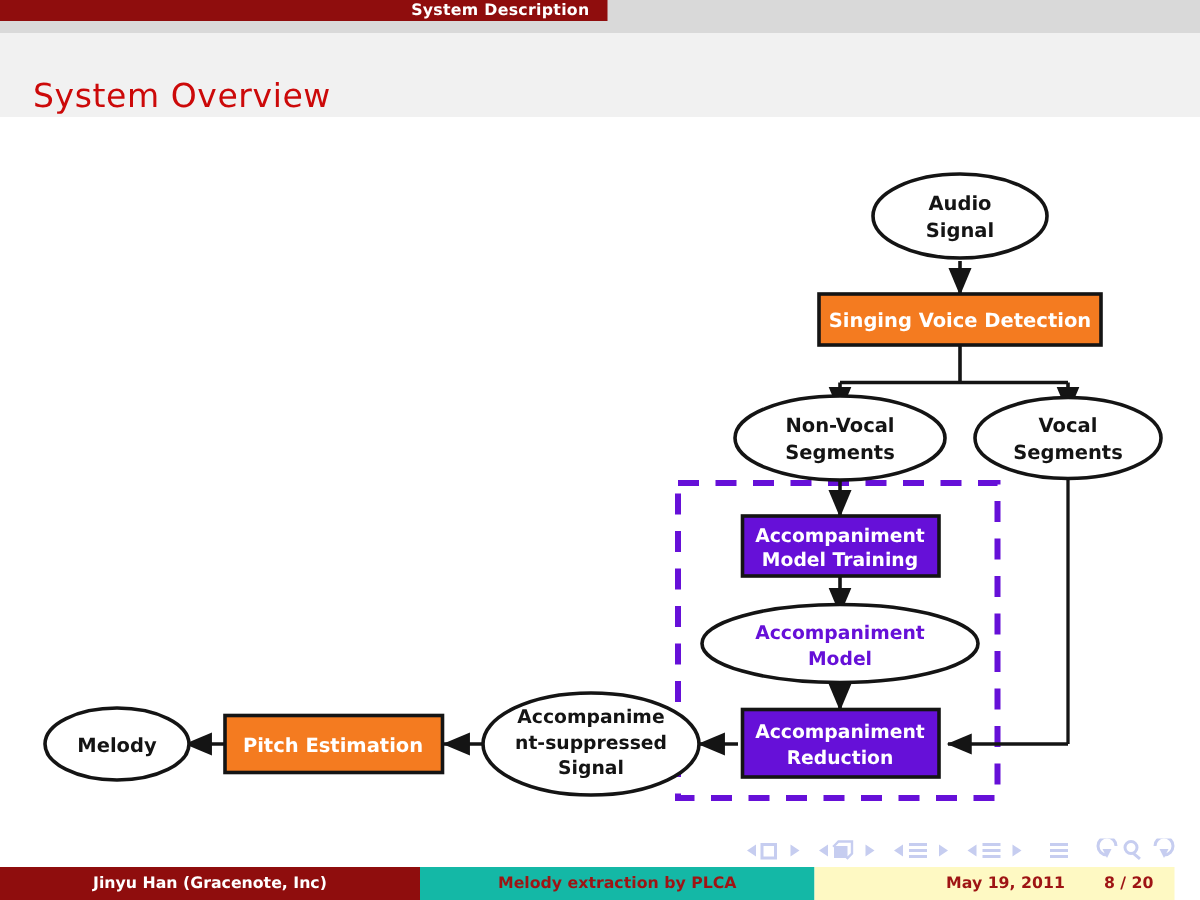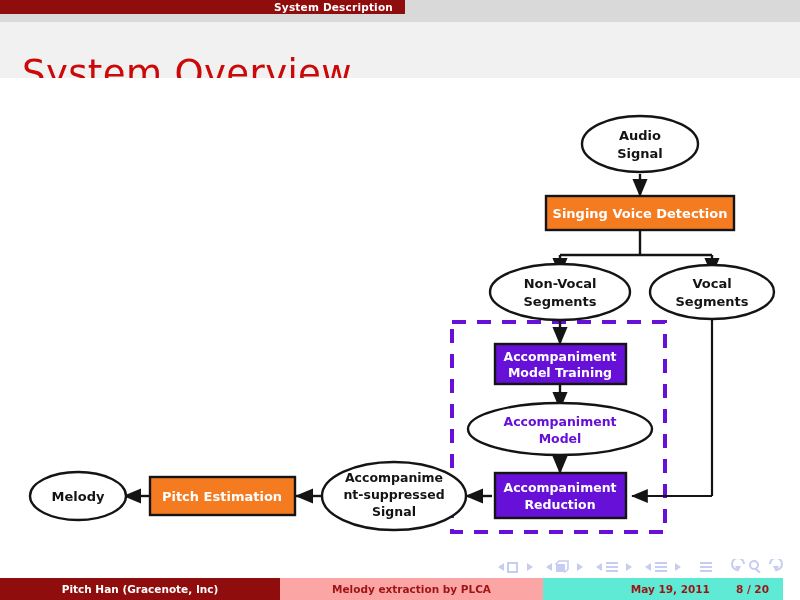--- a/index.html
+++ b/index.html
@@ -37,21 +37,21 @@
     white-space: nowrap;
   }
   #title-band {
     position: absolute; left: 0; top: 22px;
     width: 800px; height: 56px;
     background: #f1f1f1;
   }
   #frame-title {
     position: absolute; left: 22px; top: 30px;
     color: #cc0909;
-    font-size: 37px;
+    font-size: 22px;
     font-weight: normal;
     letter-spacing: .4px;
     font-family: "DejaVu Sans", sans-serif;
   }
 
   
   #canvas {
     position: absolute; left: 0; top: 78px;
     width: 710px; height: 478px;
     background: #ffffff;
@@ -85,27 +85,27 @@
     white-space: nowrap;
   }
   #foot-author {
     width: 280px;
     background: #8f0d0d;
     color: #ffffff;
     justify-content: center;
   }
   #foot-title {
     width: 263px;
-    background: #fca5a5;
+    background: #14b8a6;
     color: #9e1414;
     justify-content: center;
   }
   #foot-right {
     width: 240px;
-    background: #5eead4;
+    background: #fef9c3;
     color: #9e1414;
     justify-content: flex-end;
     padding-right: 14px;
     gap: 26px;
   }
 
   
   .nodetext {
     font-family: "DejaVu Sans", sans-serif;
     font-weight: bold;
@@ -289,21 +289,21 @@
         </g>
         <g>
           <path d="M284,11 a6,6 0 1 0 -6,-6" fill="none" stroke="#c6cdf0" stroke-width="2"></path>
           <path d="M281,7 L287,7 L284,13 z"></path>
         </g>
       </g>
     </svg>
   </div>
 
   <div id="footer">
-    <div class="foot-seg" id="foot-author">Pitch Han  (Gracenote, Inc)</div>
+    <div class="foot-seg" id="foot-author">Jinyu Han  (Gracenote, Inc)</div>
     <div class="foot-seg" id="foot-title">Melody extraction by PLCA</div>
     <div class="foot-seg" id="foot-right">
       <span>May 19, 2011</span>
       <span>8 / 20</span>
     </div>
   </div>
 
 </div>
 
 </body></html>

